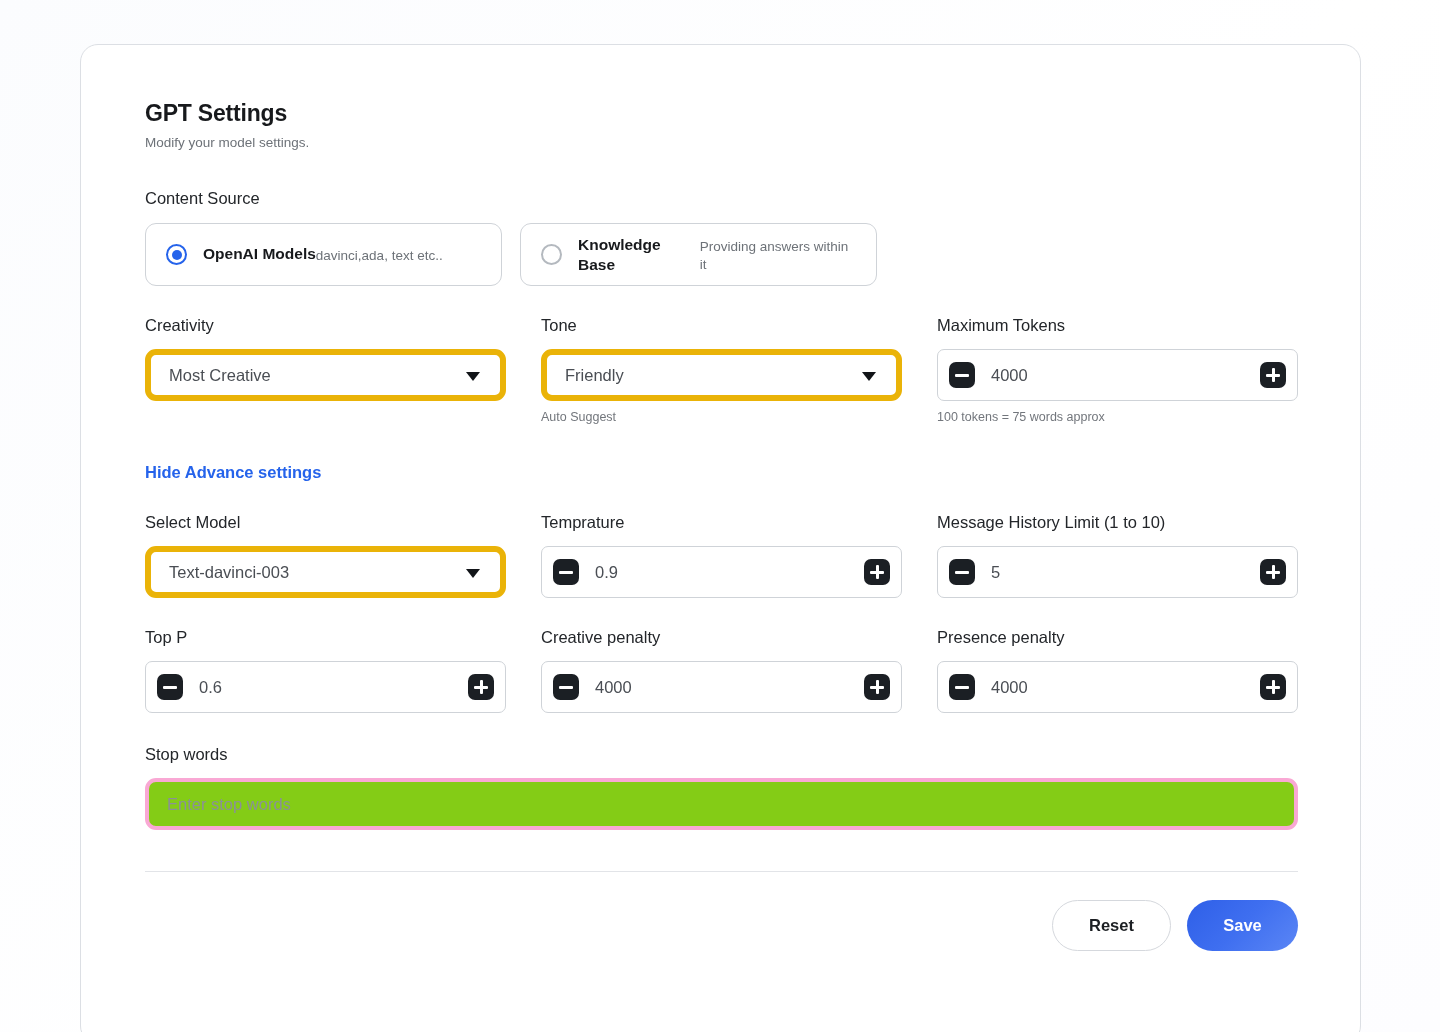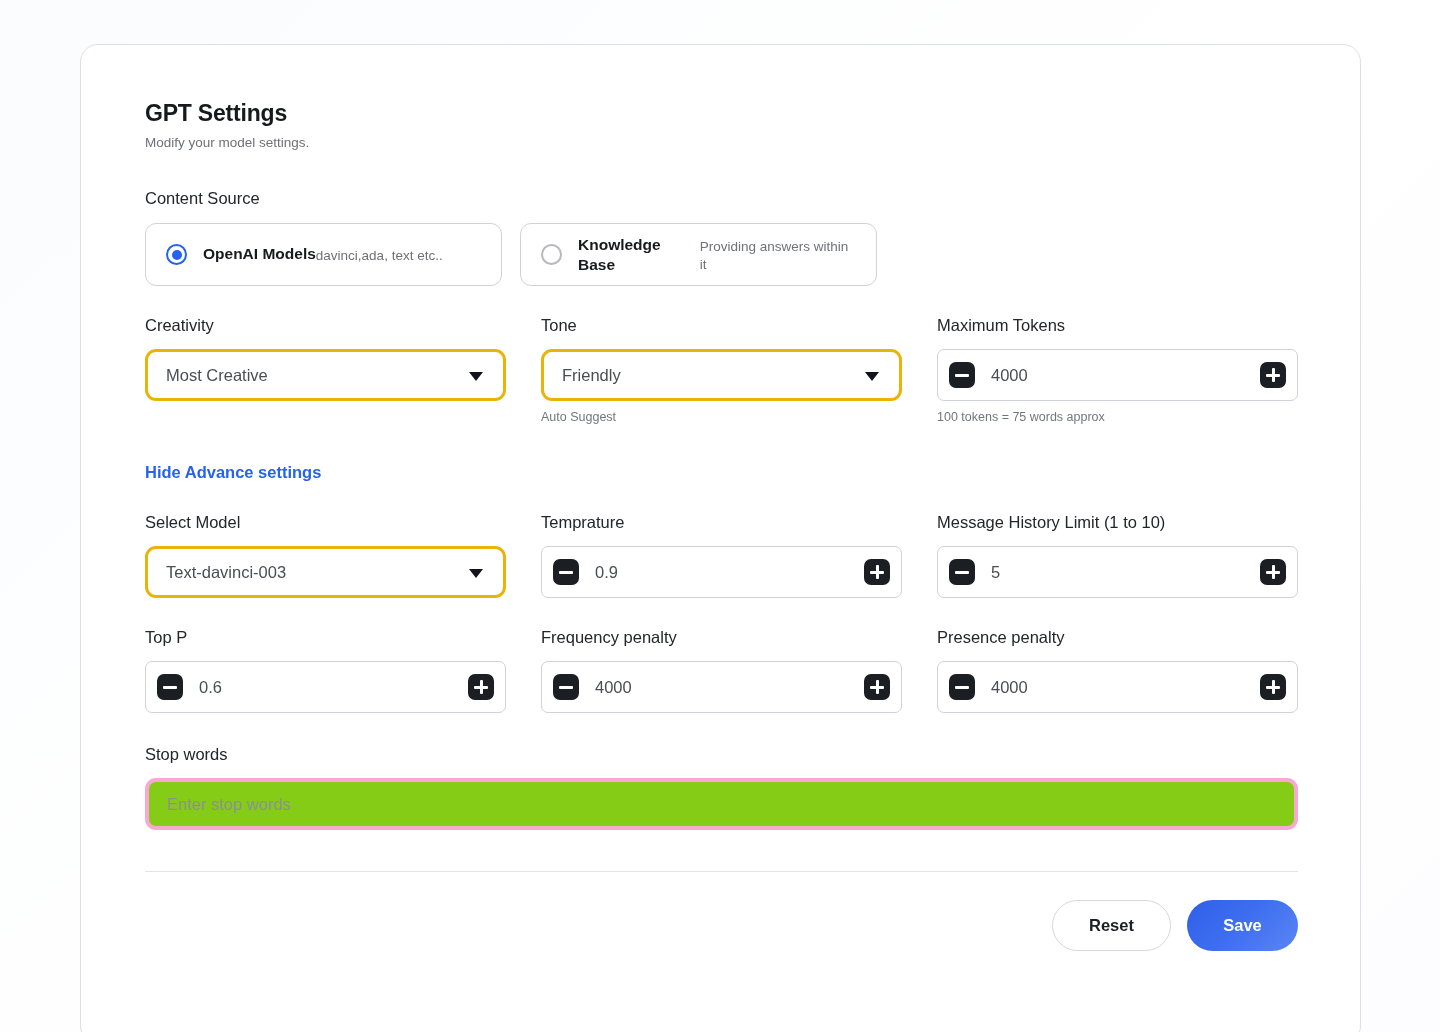--- a/index.html
+++ b/index.html
@@ -147,21 +147,21 @@
   .col-b { grid-column: 3; }
   .col-c { grid-column: 5; }
 
   .field { display: flex; flex-direction: column; }
 
   
   .select-box {
     margin-top: 13px;
     position: relative;
     height: 52px;
-    border: 3px solid #eab308;
+    border: 6px solid #eab308;
     border-radius: 11px;
     background: #fff;
     display: flex;
     align-items: center;
     padding: 0 18px;
     cursor: pointer;
   }
   .select-value {
     font-size: 16.5px;
     color: #4a4e54;
@@ -404,21 +404,21 @@
         <div class="field col-a">
           <span class="field-label">Top P</span>
           <div class="stepper">
             <button class="step-btn"></button>
             <span class="step-value">0.6</span>
             <button class="step-btn plus"></button>
           </div>
         </div>
 
         <div class="field col-b">
-          <span class="field-label">Frequency penalty</span>
+          <span class="field-label">Creative penalty</span>
           <div class="stepper">
             <button class="step-btn"></button>
             <span class="step-value">4000</span>
             <button class="step-btn plus"></button>
           </div>
         </div>
 
         <div class="field col-c">
           <span class="field-label">Presence penalty</span>
           <div class="stepper">

